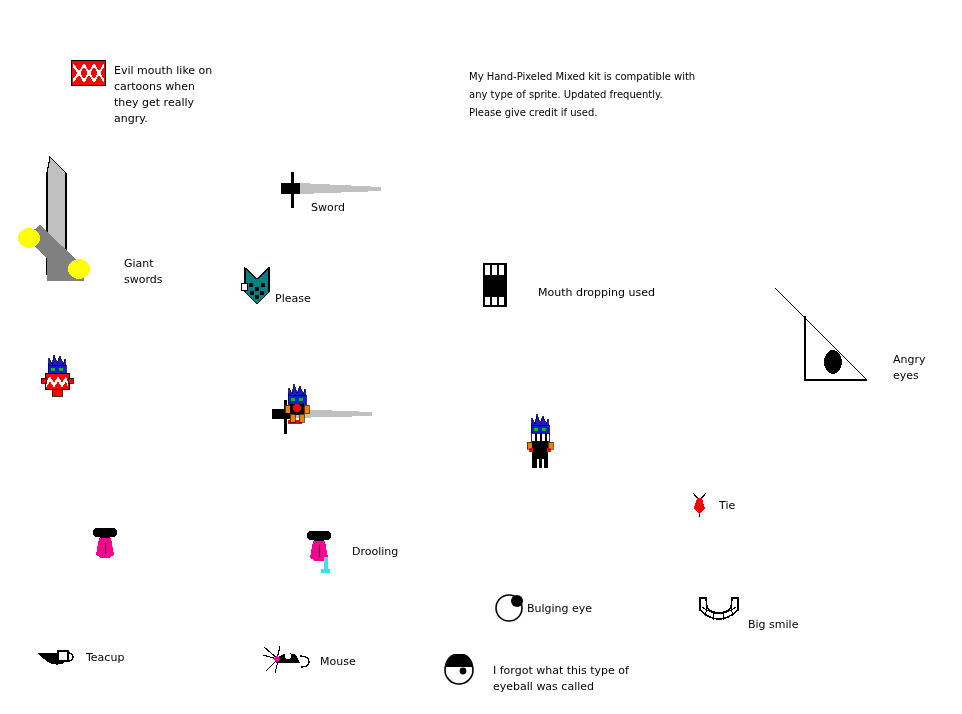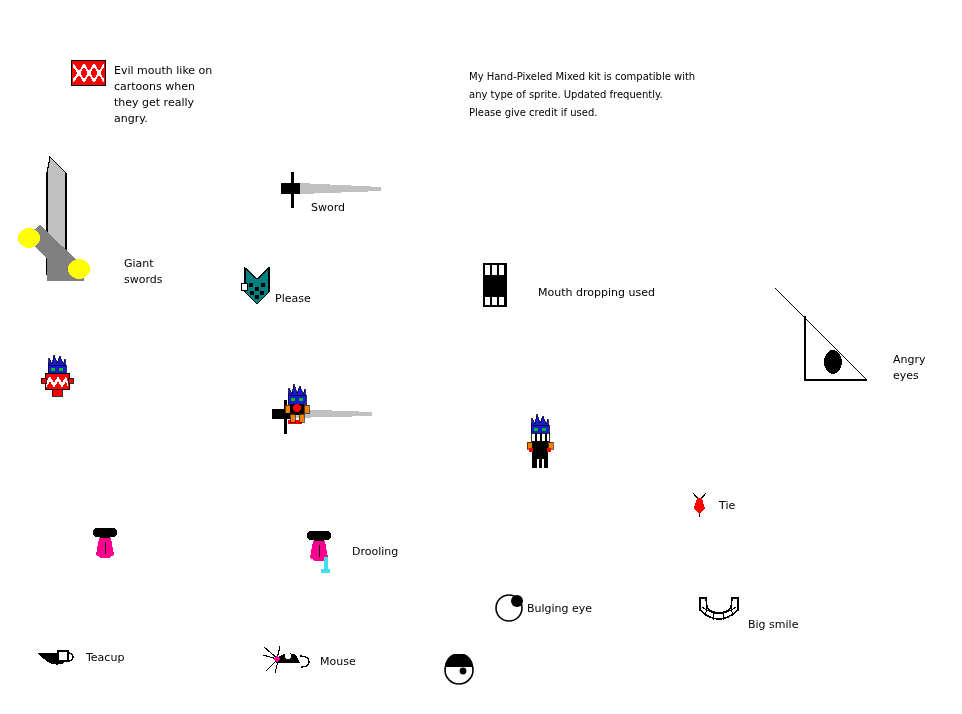--- a/index.html
+++ b/index.html
@@ -258,14 +258,16 @@
   </div>
   <div class="label" style="left:320px;top:654px;">Mouse</div>
 
   <div class="item" style="left:443px;top:654px;">
     <svg width="34" height="34">
       <circle cx="16" cy="16" r="14" fill="#ffffff" stroke="#000000" stroke-width="1.6"></circle>
       <path d="M2,13 A14,14 0 0 1 30,13 Z" fill="#000000"></path>
       <circle cx="20" cy="17" r="3.4" fill="#000000"></circle>
     </svg>
   </div>
+  <div class="label" style="left:493px;top:663px;width:230px;">I forgot what this type of
+eyeball was called</div>
 
 </div>
 
 </body></html>

